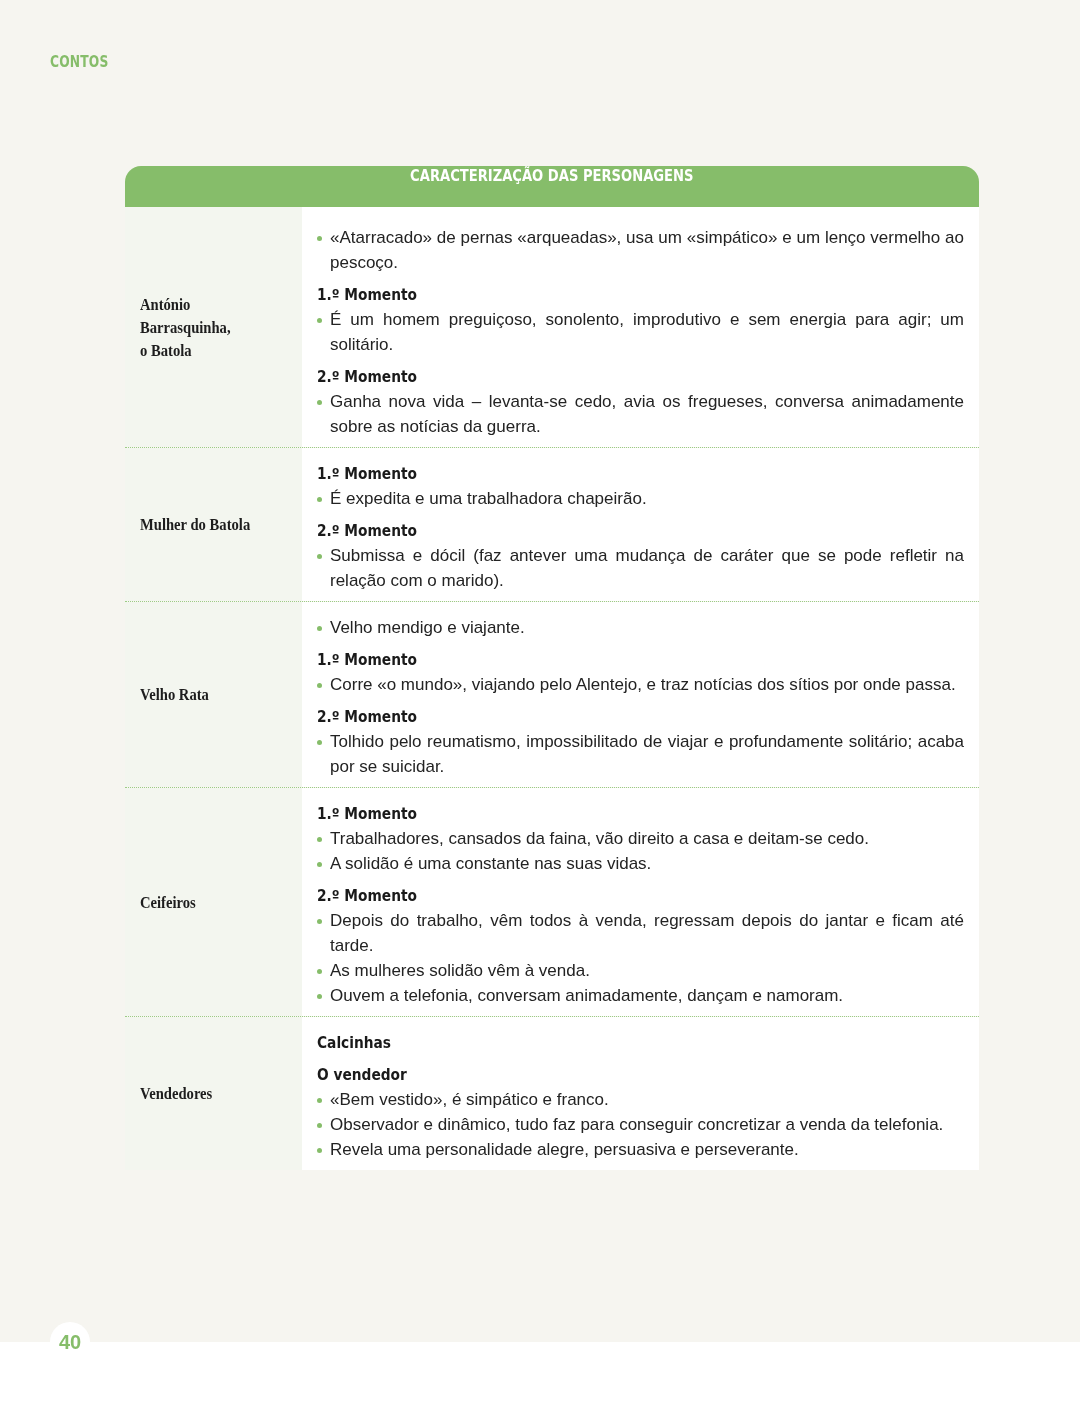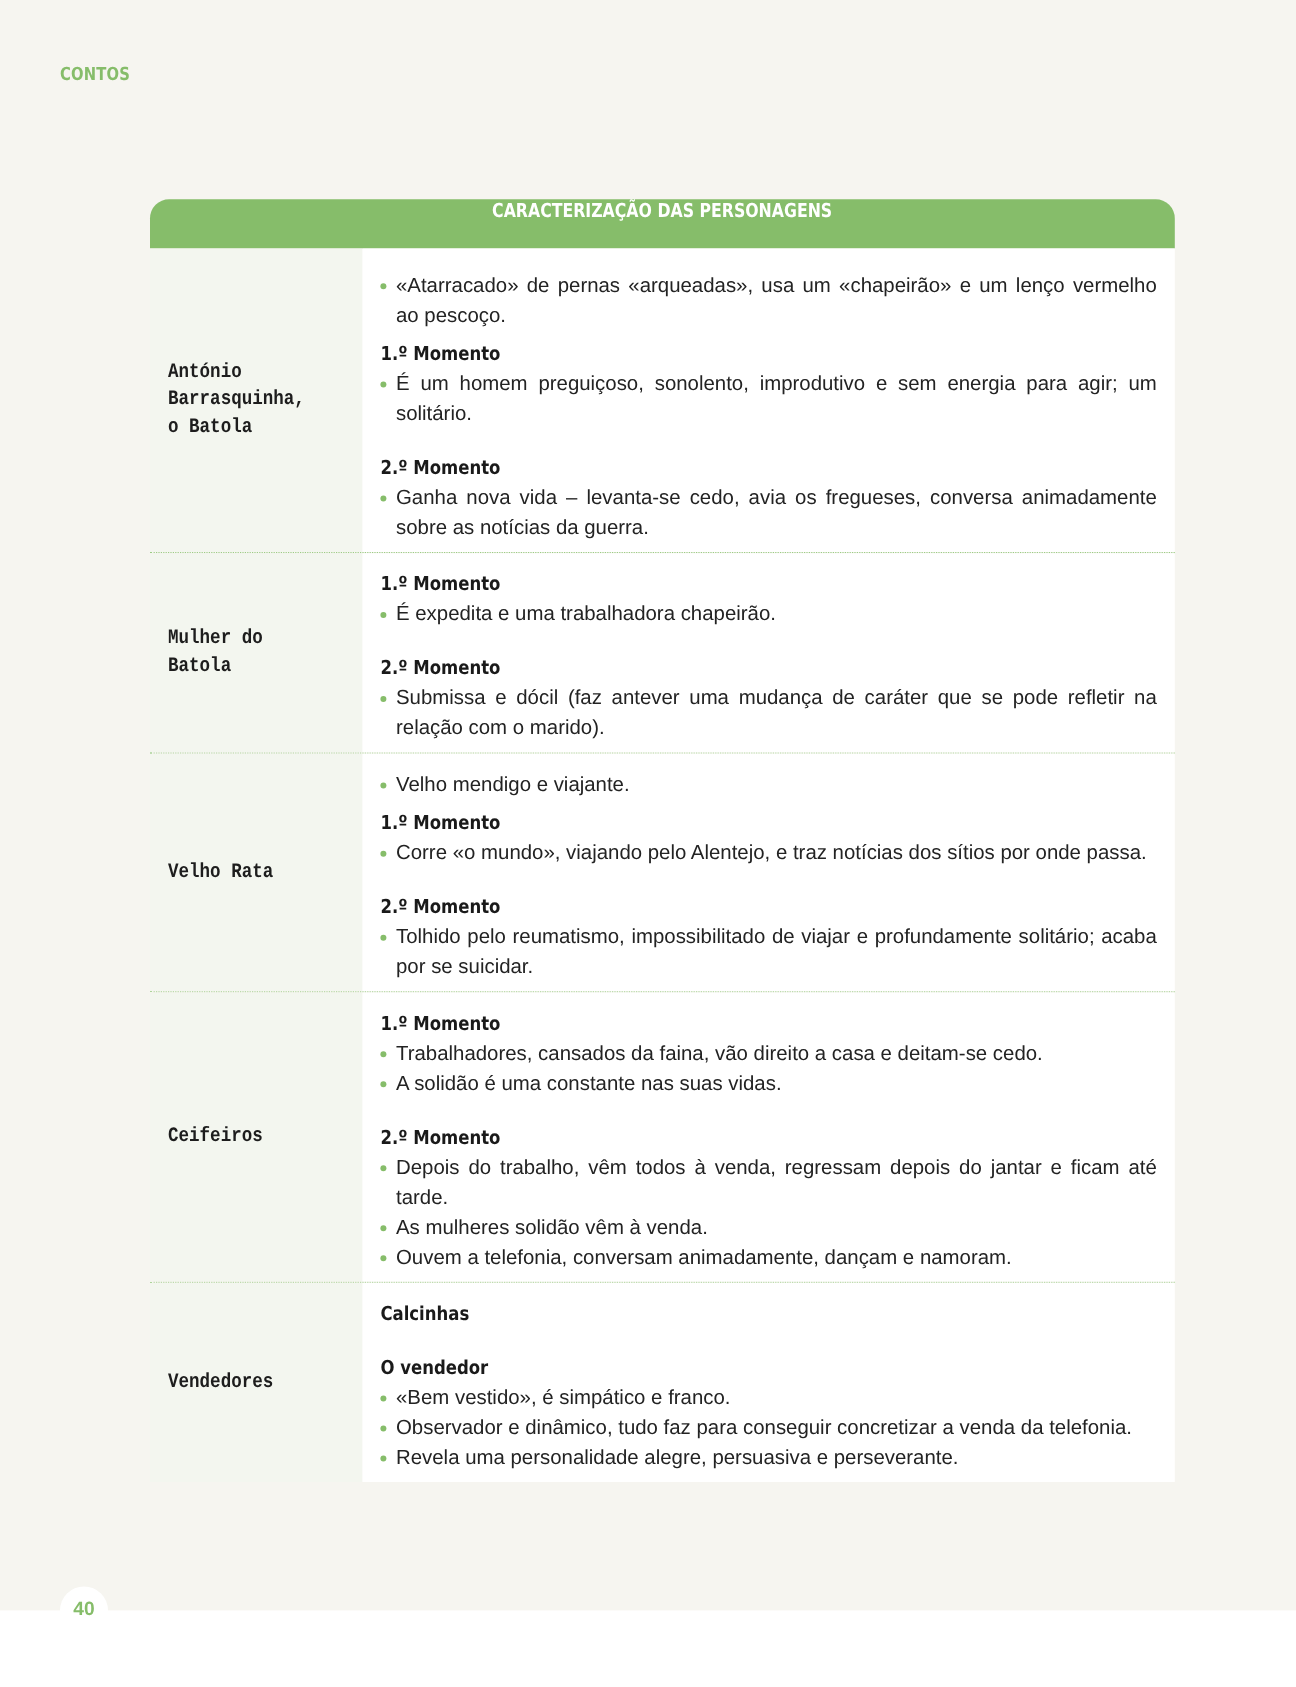--- a/index.html
+++ b/index.html
@@ -17,21 +17,21 @@
       position: absolute; left: 50px; top: 53px;
       font-family: "DejaVu Sans", sans-serif;
       font-weight: bold; font-size: 15px; letter-spacing: 0.2px;
       color: #86bd6a; transform: scaleX(0.82); transform-origin: left top;
     }
     .page-number {
       position: absolute; left: 50px; top: 1322px;
       width: 40px; height: 40px; border-radius: 50%;
       background: #ffffff;
       display: flex; align-items: center; justify-content: center;
-      font-size: 16px; font-weight: bold; color: #86bd6a;
+      font-size: 20px; font-weight: bold; color: #86bd6a;
     }
     .table {
       position: absolute; left: 125px; top: 166px; width: 854px;
     }
     .table-header {
       height: 41px; background: #86bd6a; border-radius: 16px 16px 0 0;
       display: flex; align-items: flex-start; justify-content: center;
     }
     .table-header span {
       color: #ffffff; font-family: "DejaVu Sans", sans-serif;
@@ -41,31 +41,31 @@
     .row {
       display: flex;
       border-bottom: 1.5px dotted #9ccc85;
     }
     .row:last-child { border-bottom: none; }
     .row.first .cell-desc { padding-top: 18px; }
     .cell-name {
       width: 177px; flex: none; background: #f3f6ef;
       display: flex; align-items: center;
       padding-left: 15px; box-sizing: border-box;
-      font-family: Liberation Mono, monospace; font-weight: bold;
+      font-family: Liberation Serif, serif; font-weight: bold;
       font-size: 17px; line-height: 23px; color: #1d1d1d;
     }
     .cell-name span { transform: scaleX(0.86); transform-origin: left center; display: inline-block; }
     .cell-desc {
       flex: 1; background: #ffffff;
       padding: 13px 15px 8px 15px; box-sizing: border-box;
       font-size: 17px; line-height: 25px; color: #232323;
     }
     .block { margin-bottom: 7px; }
-    .block:last-child { margin-bottom: 0; margin-top: 20px; }
+    .block:last-child { margin-bottom: 0; }
     .block-title {
       font-family: "DejaVu Sans", sans-serif; font-weight: bold;
       font-size: 16px; line-height: 25px; color: #1a1a1a;
       transform: scaleX(0.86); transform-origin: left center; display: inline-block;
     }
     .bullet {
       position: relative; padding-left: 13px; text-align: justify;
     }
     .bullet::before {
       content: ""; position: absolute; left: 0; top: 11px;
@@ -87,21 +87,21 @@
       <div class="row first">
         <div class="cell-name">
           <span>
             <div>António</div>
             <div>Barrasquinha,</div>
             <div>o Batola</div>
           </span>
         </div>
         <div class="cell-desc">
           <div class="block">
-            <div class="bullet">«Atarracado» de pernas «arqueadas», usa um «chapeirão» e um lenço vermelho ao pescoço.</div>
+            <div class="bullet">«Atarracado» de pernas «arqueadas», usa um «simpático» e um lenço vermelho ao pescoço.</div>
           </div>
           <div class="block">
             <div><span class="block-title">1.º Momento</span></div>
             <div class="bullet">É um homem preguiçoso, sonolento, improdutivo e sem energia para agir; um solitário.</div>
           </div>
           <div class="block">
             <div><span class="block-title">2.º Momento</span></div>
             <div class="bullet">Ganha nova vida – levanta-se cedo, avia os fregueses, conversa animadamente sobre as notícias da guerra.</div>
           </div>
         </div>

